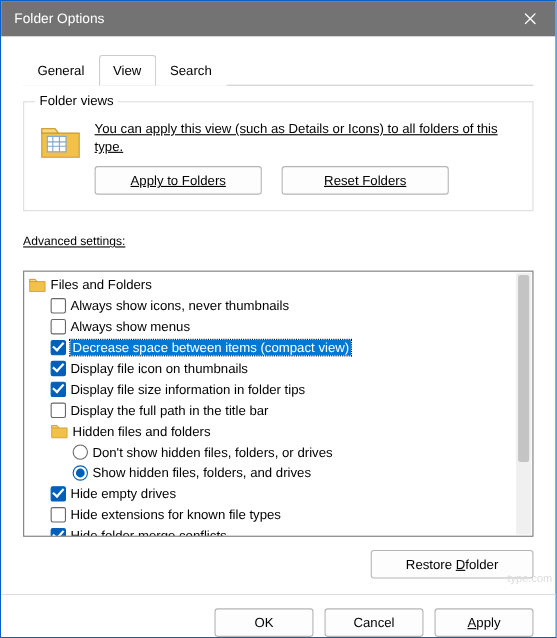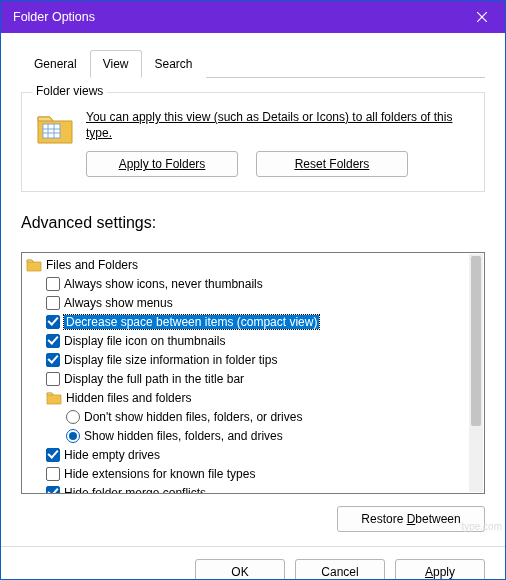--- a/index.html
+++ b/index.html
@@ -9,21 +9,21 @@
     font-size: 12px;
     background: #fff;
     color: #000;
     width: 506px;
     height: 580px;
     overflow: hidden;
     border: 1px solid #0a5fc4;
   }
   
   .titlebar {
-    background: #6d28d9;
+    background: #737373;
     color: #fff;
     height: 32px;
     display: flex;
     align-items: center;
     justify-content: space-between;
     padding-left: 12px;
   }
   .titlebar-title { font-size: 12.5px; }
   .titlebar-close {
     width: 46px; height: 32px;
@@ -78,21 +78,21 @@
     border-radius: 3px;
     padding: 5px 0;
     font-family: inherit;
     font-size: 12px;
     cursor: pointer;
     text-align: center;
   }
   .btn-wide { width: 152px; }
 
   
-  .adv-label { margin-top: 22px; font-size: 16px; }
+  .adv-label { margin-top: 22px; font-size: 11px; text-decoration: underline; }
   .tree {
     border: 1px solid #7a7a7a;
     margin-top: 20px;
     height: 242px;
     position: relative;
     overflow: hidden;
   }
   .tree-inner {
     padding: 2px 0;
     position: absolute;
@@ -293,21 +293,21 @@
           <span class="label">Hide folder merge conflicts</span>
         </div>
       </div>
     <div class="scrollbar">
       <div class="scroll-thumb"></div>
     </div>
   </div>
 
   <div class="restore-row">
     <button class="btn">
-      <span>Restore </span><u class="ak">D</u><span>between</span>
+      <span>Restore </span><u class="ak">D</u><span>folder</span>
     </button>
   </div>
 
 </div>
 
 <div class="footer">
   <button class="btn"><span>OK</span></button>
   <button class="btn"><span>Cancel</span></button>
   <button class="btn"><u class="ak">A</u><span>pply</span></button>
 </div>

